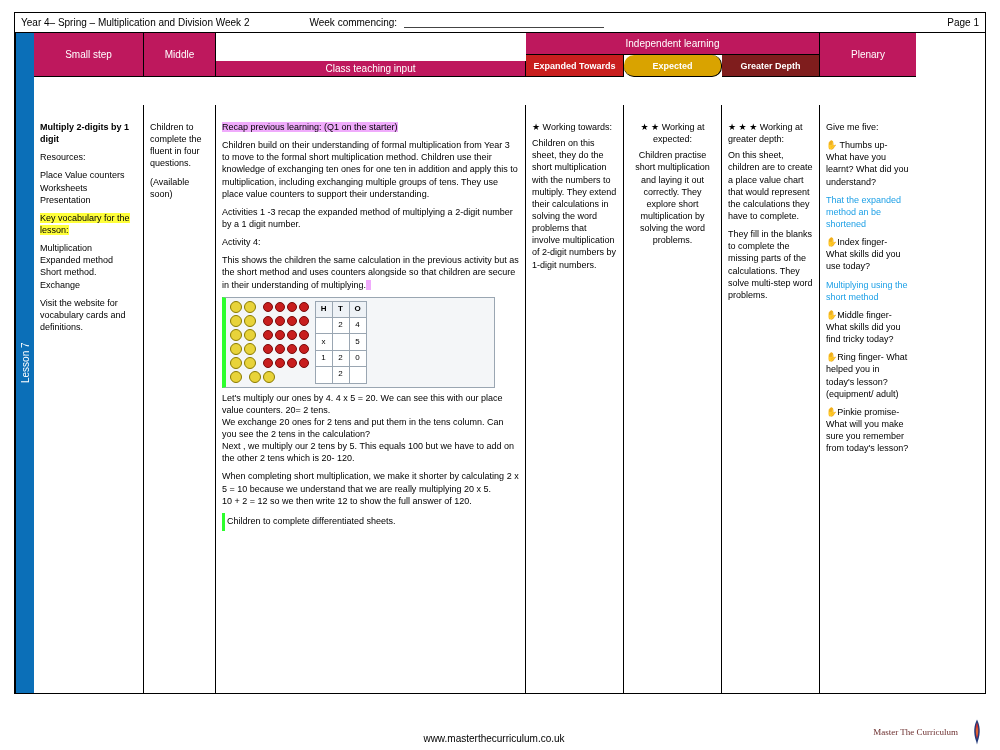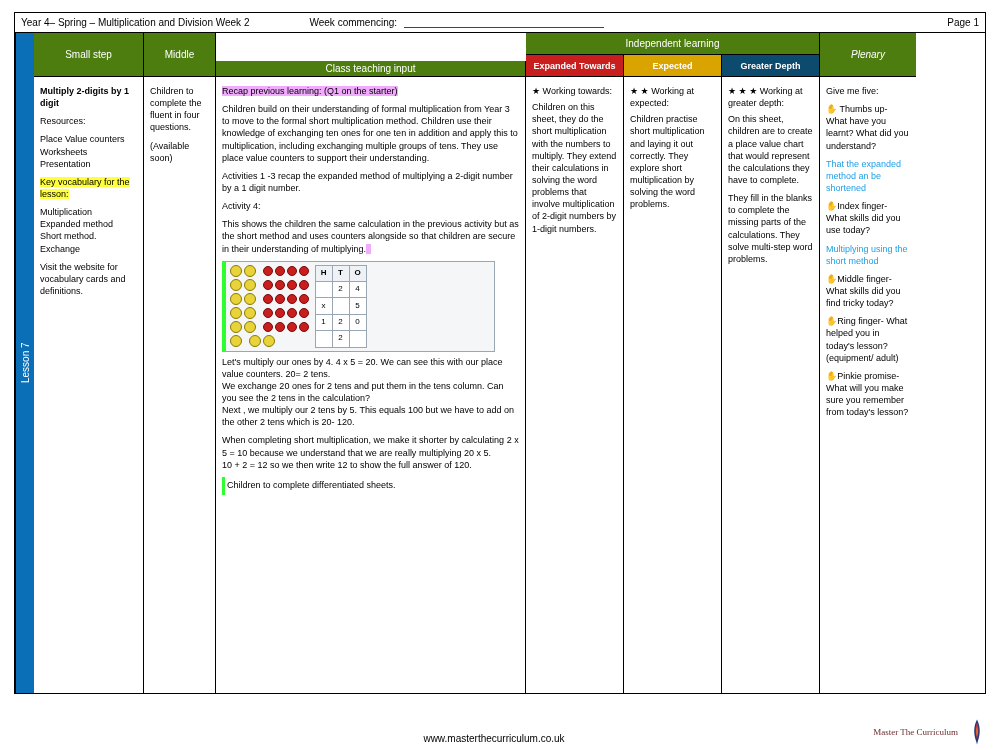--- a/index.html
+++ b/index.html
@@ -9,46 +9,46 @@
 .topbar .title { flex: 0 0 auto; }
 .topbar .week { margin-left: 60px; }
 .topbar .line { display: inline-block; border-bottom: 1px solid #444; width: 200px; height: 10px; vertical-align: bottom; margin-left: 4px; }
 .topbar .spacer { flex: 1; }
 .topbar .pageno { flex: 0 0 auto; }
 
 .grid { display: flex; flex: 1; min-height: 0; }
 .lessontab { width: 18px; background: #0b6fb8; color: #fff; writing-mode: vertical-rl; transform: rotate(180deg); text-align: center; font-size: 10px; display: flex; align-items: center; justify-content: center; border-right: 1px solid #000; }
 .columns { flex: 1; display: grid; grid-template-columns: 110px 72px 310px 98px 98px 98px 96px; grid-template-rows: 22px 22px 1fr; min-height: 0; }
 
-.hcell { background: #4d7c0f; color: #fff; font-size: 10px; display: flex; align-items: center; justify-content: center; border-right: 1px solid #000; border-bottom: 1px solid #000; }
-.hcell.last { border-right: none; font-style: italic; }
+.hcell { background: #be185d; color: #fff; font-size: 10px; display: flex; align-items: center; justify-content: center; border-right: 1px solid #000; border-bottom: 1px solid #000; }
+.hcell.last { border-right: none; }
 
 .sub { font-size: 9px; font-weight: bold; color: #fff; display: flex; align-items: center; justify-content: center; border-right: 1px solid #000; border-bottom: 1px solid #000; }
 .sub.red { background: #c81e1e; }
 .sub.yellow { background: #d9a300; }
-.sub.green { background: #0c4a6e; }
-
-.cell { border-right: 1px solid #000; padding: 8px 6px; font-size: 9px; line-height: 1.35; overflow: hidden; }
+.sub.green { background: #7f1d1d; }
+
+.cell { border-right: 1px solid #000; padding: 16px 6px; font-size: 9px; line-height: 1.35; overflow: hidden; margin-top: 28px; }
 .cell.last { border-right: none; }
 
 
 .h-small { grid-column: 1; grid-row: 1 / span 2; }
 .h-starter { grid-column: 2; grid-row: 1 / span 2; }
 .h-input { grid-column: 3; grid-row: 1 / span 2; margin-top: 28px; }
 .h-indep { grid-column: 4 / span 3; grid-row: 1; }
 .h-plen { grid-column: 7; grid-row: 1 / span 2; }
 .sub-wt { grid-column: 4; grid-row: 2; }
-.sub-ex { grid-column: 5; grid-row: 2; }
+.sub-ex { grid-column: 5; grid-row: 2; border-radius: 10px; }
 .sub-gd { grid-column: 6; grid-row: 2; }
 
 .c-small { grid-column: 1; grid-row: 3; }
 .c-starter { grid-column: 2; grid-row: 3; }
 .c-input { grid-column: 3; grid-row: 3; }
 .c-wt { grid-column: 4; grid-row: 3; }
-.c-ex { grid-column: 5; grid-row: 3; }
+.c-ex { grid-column: 5; grid-row: 3; text-align: center; }
 .c-gd { grid-column: 6; grid-row: 3; }
 .c-plen { grid-column: 7; grid-row: 3; }
 
 .hl-green { background: #f0abfc; }
 .hl-yellow { background: #ffff3a; }
 b { font-weight: bold; }
 .blue-text { color: #1ea0e6; }
 p { margin: 0 0 6px 0; }
 .starpad { margin-bottom: 4px; }
 

